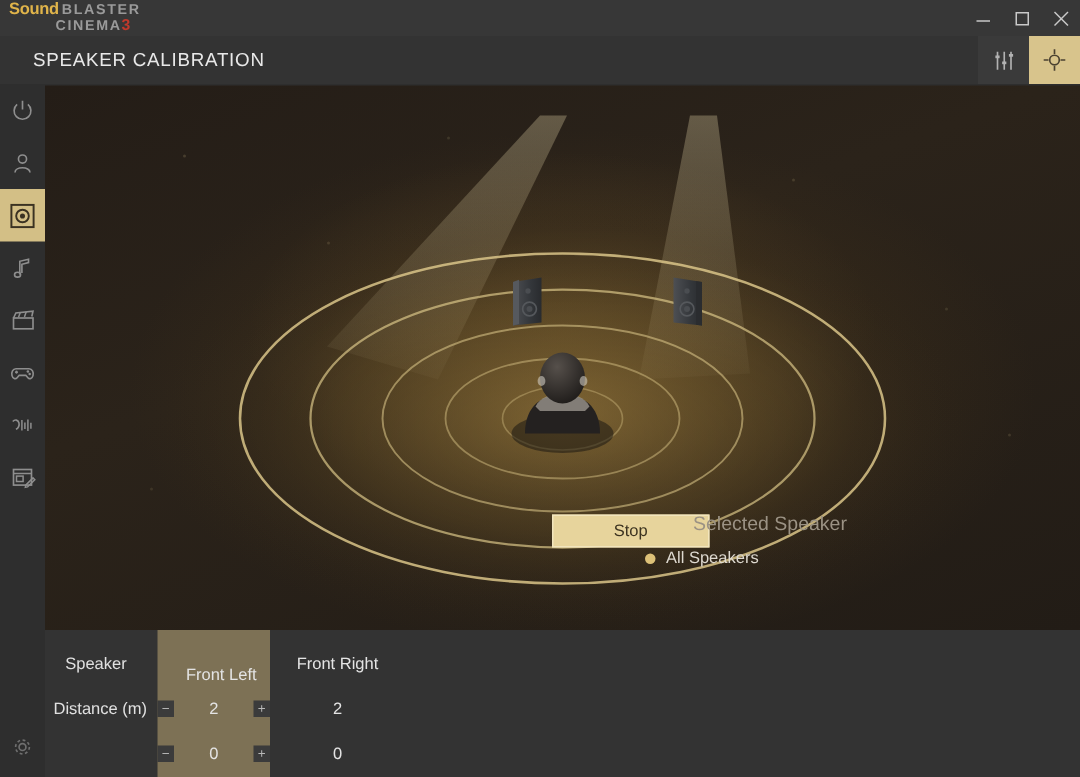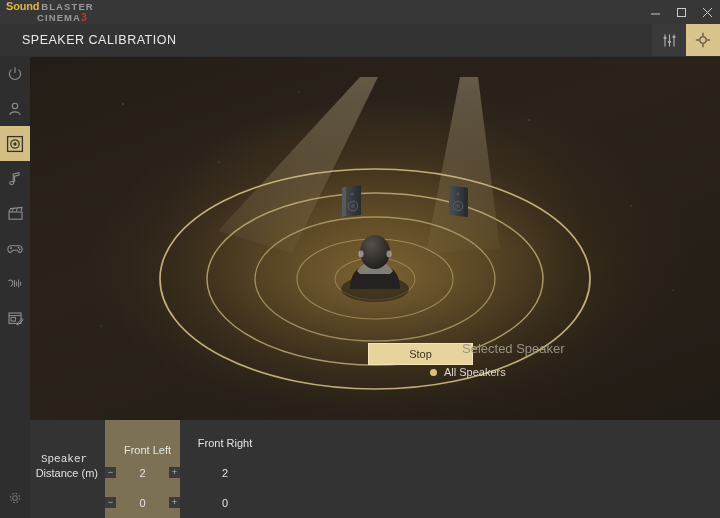--- a/index.html
+++ b/index.html
@@ -355,21 +355,21 @@
     <div class="radio-row">
       <div class="radio-dot"></div>
       <div class="radio-label">All Speakers</div>
     </div>
   </div>
 
   <div class="table-area">
     <div class="tbl">
       <div class="col-hl"></div>
 
-      <div class="cell rowlabel" style="left:0px; top:24px; width:68px; justify-content:center;font-family:Liberation Mono, monospace;">Speaker</div>
+      <div class="cell rowlabel" style="left:0px; top:8px; width:68px; justify-content:center;">Speaker</div>
       <div class="cell" style="left:75px; top:15px; width:75px;padding-left:10px;">Front Left</div>
       <div class="cell" style="left:155px; top:8px; width:80px;">Front Right</div>
 
       <div class="cell rowlabel" style="left:0px; top:38px; width:68px; justify-content:flex-end;">Distance (m)</div>
       <div class="cell" style="left:75px; top:38px; width:75px;">2</div>
       <div class="stepper" style="left:75px; top:47px;">−</div>
       <div class="stepper" style="left:139px; top:47px;">+</div>
       <div class="cell" style="left:155px; top:38px; width:80px;">2</div>
 
       <div class="cell" style="left:75px; top:68px; width:75px;">0</div>

